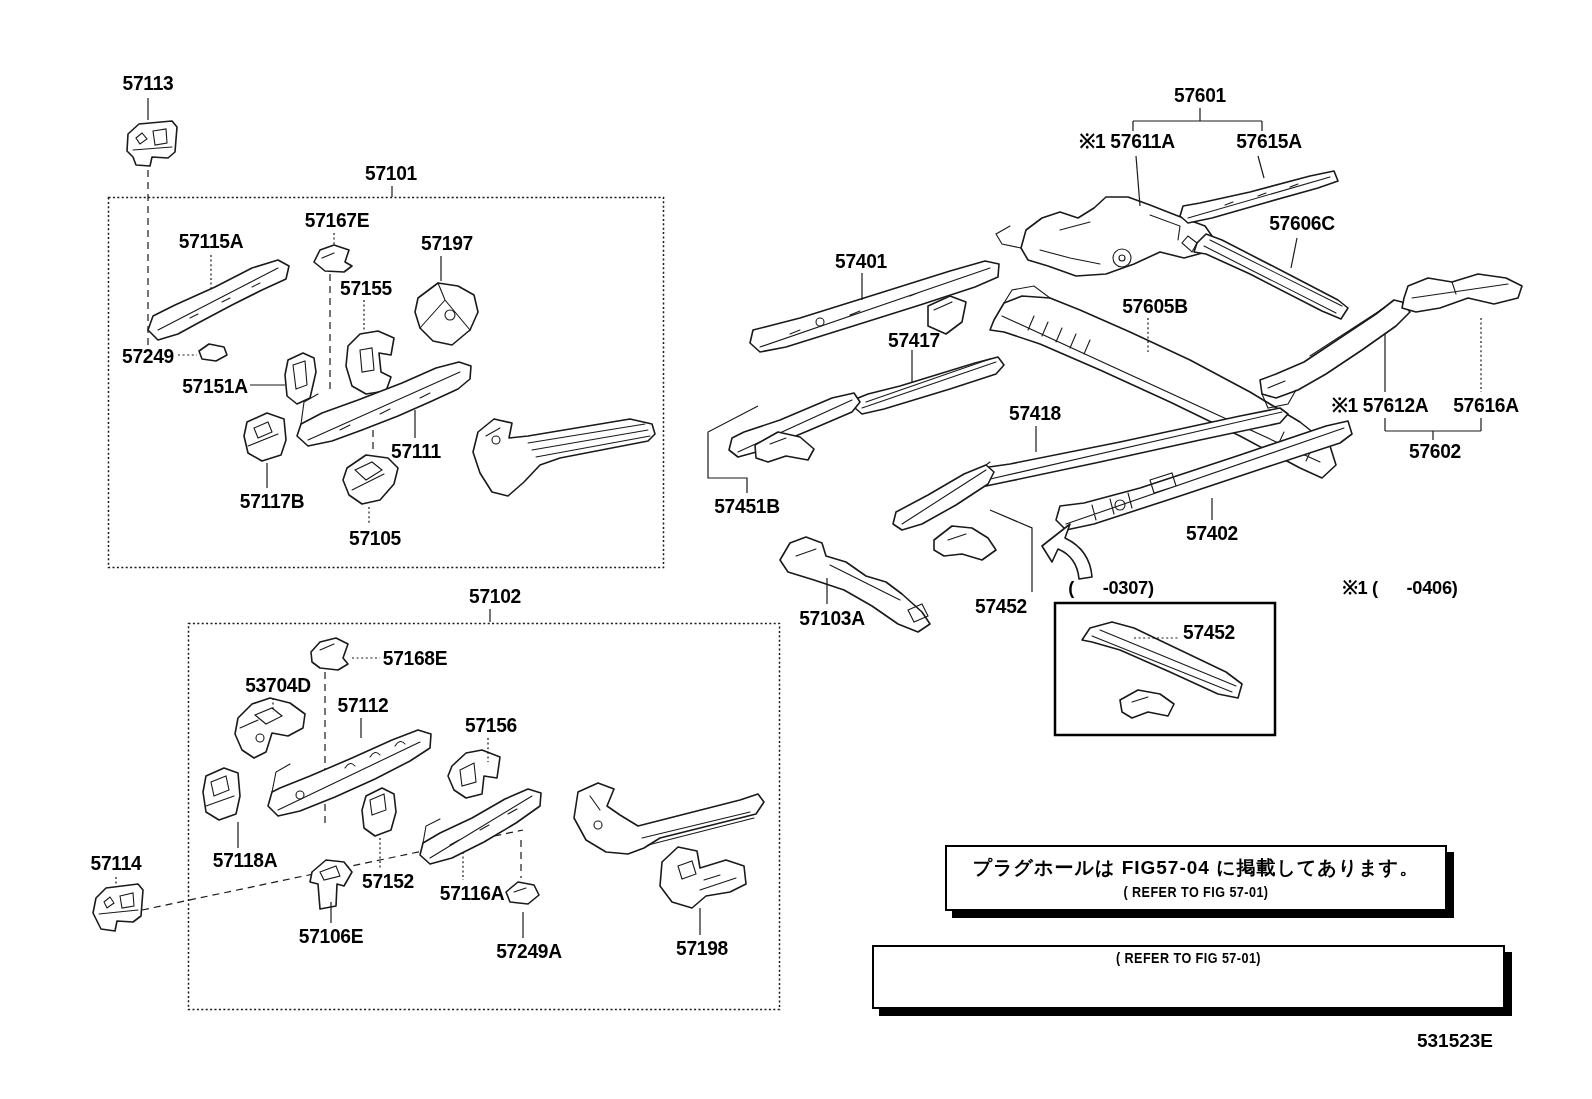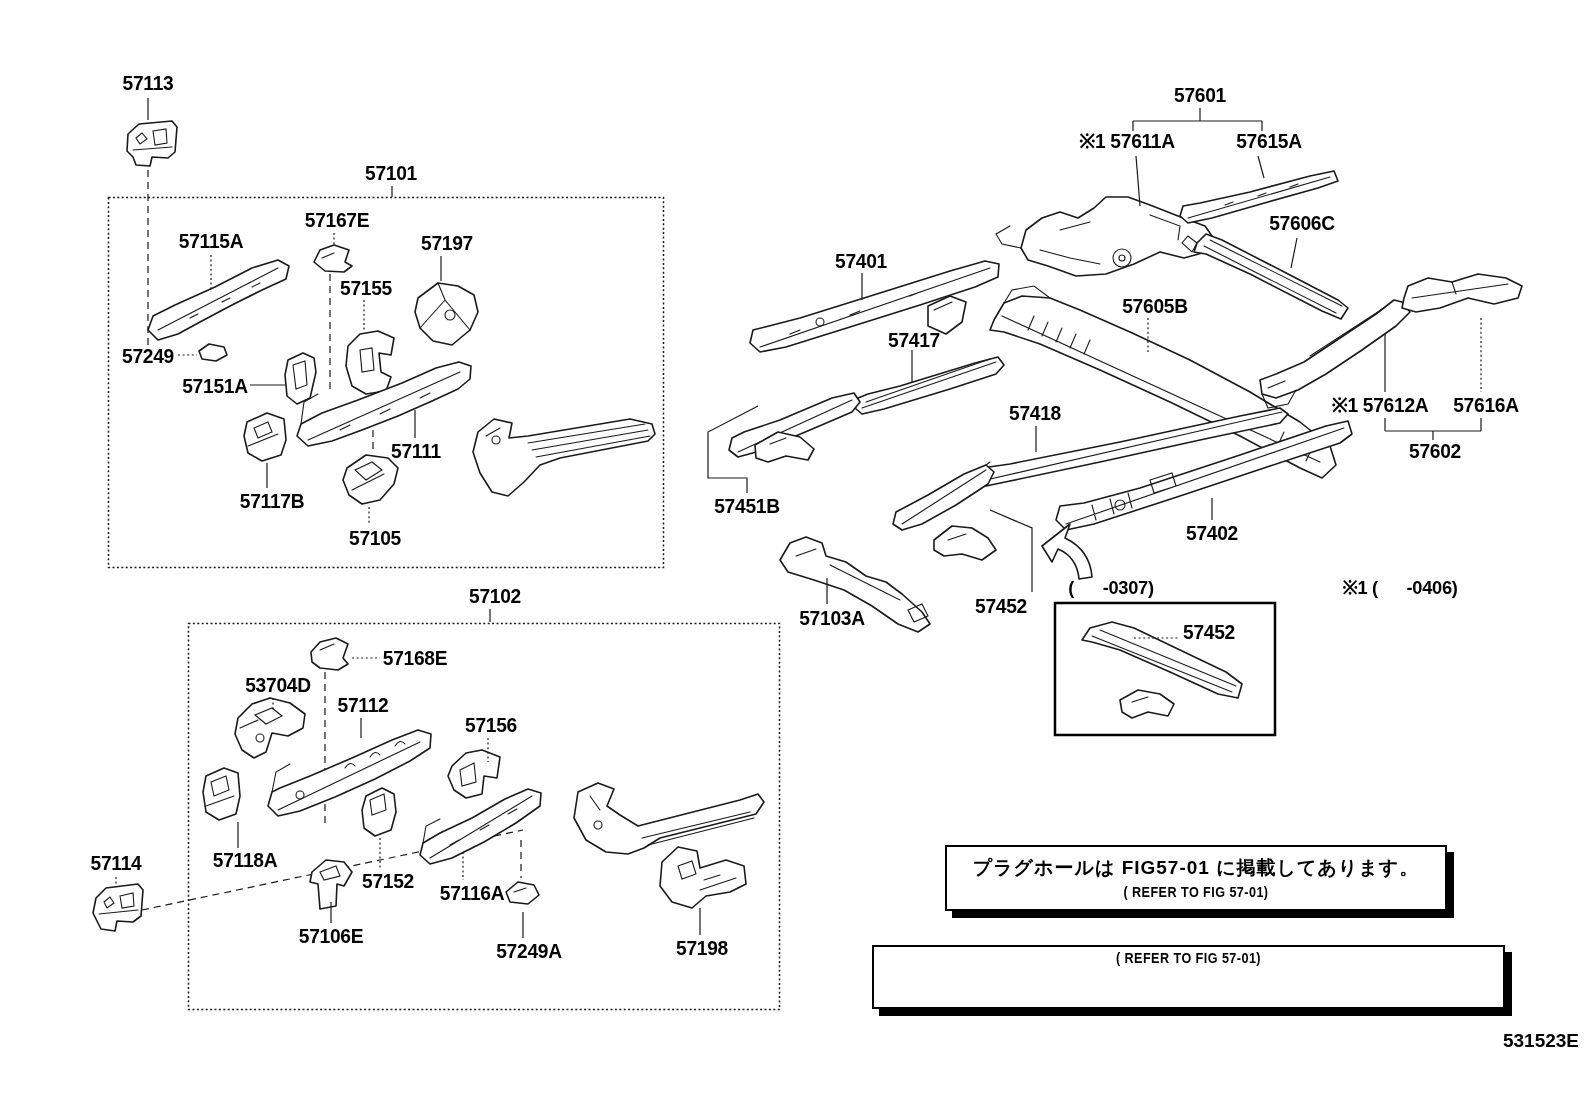--- a/index.html
+++ b/index.html
@@ -297,22 +297,22 @@
 <div class="plbl" style="left:1212px;top:522px">57402</div>
 <div class="plbl" style="left:747px;top:495px">57451B</div>
 <div class="plbl" style="left:1001px;top:595px">57452</div>
 <div class="plbl" style="left:832px;top:607px">57103A</div>
 <div class="plbl" style="left:1209px;top:621px">57452</div>
 
 <div class="plbl rlbl" style="left:1111px;top:577px">(      -0307)</div>
 <div class="plbl rlbl" style="left:1400px;top:577px">※1 (      -0406)</div>
 
 <div class="notebox jp" style="left:945px;top:845px;width:498px;height:62px">
-  <div class="l1">プラグホールは FIG57-01 に掲載してあります。</div>
+  <div class="l1">プラグホールは FIG57-04 に掲載してあります。</div>
   <div class="l2">( REFER TO FIG 57-01)</div>
 </div>
 <div class="notebox en" style="left:872px;top:945px;width:629px;height:60px">
   <div class="l2">( REFER TO FIG 57-01)</div>
 </div>
 
-<div class="figcode" style="left:1541px;top:1030px">531523E</div>
+<div class="figcode" style="left:1455px;top:1030px">531523E</div>
 
 </div>
 
 </body></html>

